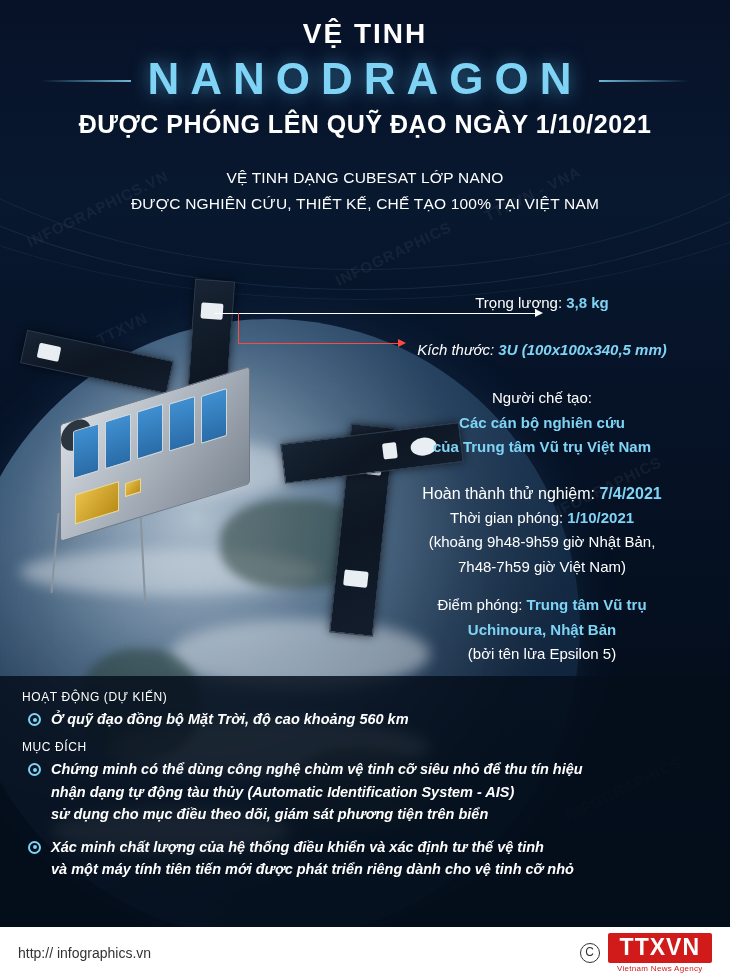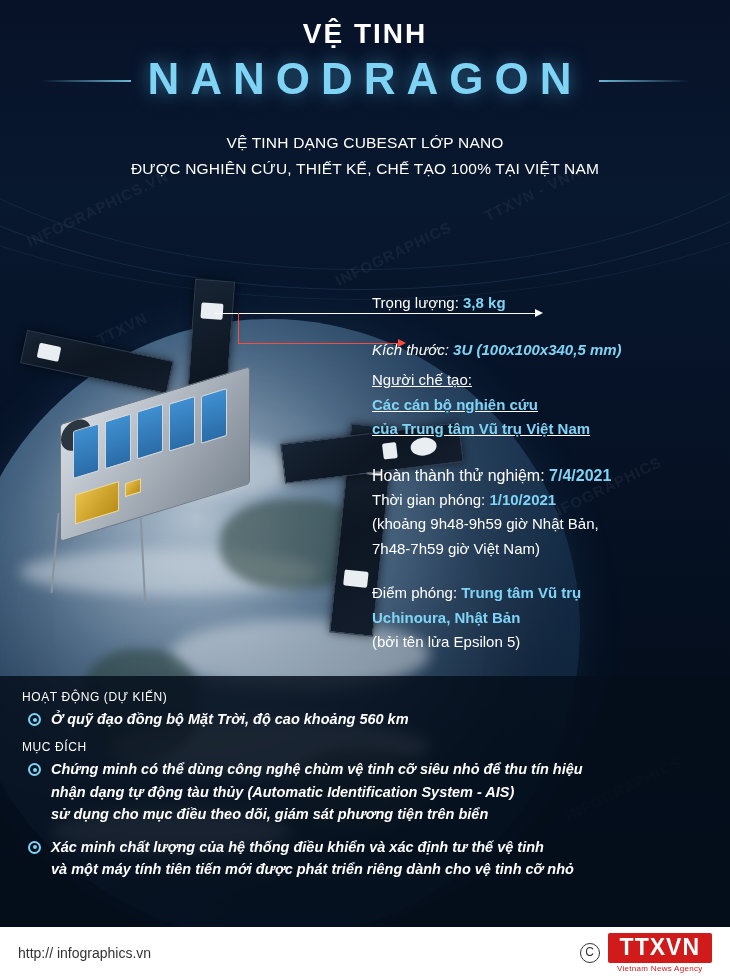--- a/index.html
+++ b/index.html
@@ -120,21 +120,21 @@
   .arrowhead {
     position: absolute; width: 0; height: 0;
     border-top: 4px solid transparent; border-bottom: 4px solid transparent;
   }
   .arrowhead.white { border-left: 8px solid #ffffff; }
   .arrowhead.red { border-left: 8px solid #ff4b3e; }
 
   
   .info {
     position: absolute; right: 18px; top: 292px; width: 340px;
-    text-align: left; color: #ffffff; z-index: 6;
+    text-align: center; color: #ffffff; z-index: 6;
   }
   .info .row { font-size: 15px; line-height: 1.5; margin-bottom: 2px; }
   .hl { color: #7fd4f5; font-weight: bold; }
   .wt { color: #ffffff; }
   .blk { margin-top: 12px; }
   .small { font-size: 14px; }
 
   
   .bottom {
     position: absolute; left: 0; right: 0; bottom: 52px; top: 676px;
@@ -205,20 +205,21 @@
     <div class="land" style="left:330px; top:430px; width:140px; height:80px;"></div>
   </div>
 
   <div class="header">
     <div class="h-sub1">VỆ TINH</div>
     <div class="h-title-wrap">
       <div class="tline"></div>
       <div class="h-title">NANODRAGON</div>
       <div class="tline right"></div>
     </div>
+    <div class="h-sub2">ĐƯỢC PHÓNG LÊN QUỸ ĐẠO NGÀY 1/10/2021</div>
     <div class="h-desc">
       <div>VỆ TINH DẠNG CUBESAT LỚP NANO</div>
       <div>ĐƯỢC NGHIÊN CỨU, THIẾT KẾ, CHẾ TẠO 100% TẠI VIỆT NAM</div>
     </div>
   </div>
 
   <div class="sat">
 
     <div class="panel" style="left:178px; top:15px; width:40px; height:205px; transform: rotate(4deg);">
       <div class="cell" style="left:7px; top:22px; width:22px; height:16px;"></div>
@@ -263,38 +264,38 @@
   <div class="info">
     <div class="row">
       <span class="wt">Trọng lượng:</span>
       <span class="hl">3,8 kg</span>
     </div>
     <div class="row" style="margin-top:24px;font-style:italic;">
       <span class="wt">Kích thước:</span>
       <span class="hl">3U (100x100x340,5 mm)</span>
     </div>
 
-    <div class="blk" style="margin-top:8px;text-decoration:underline;">
+    <div class="blk" style="margin-top:26px;">
       <div class="row">Người chế tạo:</div>
       <div class="row hl">Các cán bộ nghiên cứu</div>
       <div class="row hl">của Trung tâm Vũ trụ Việt Nam</div>
     </div>
 
     <div class="blk" style="margin-top:26px;">
       <span class="wt">Hoàn thành thử nghiệm:</span>
       <span class="hl">7/4/2021</span>
     </div>
     <div class="row" style="margin-top:4px;">
       <span class="wt">Thời gian phóng:</span>
       <span class="hl">1/10/2021</span>
     </div>
     <div class="row small">(khoảng 9h48-9h59 giờ Nhật Bản,</div>
     <div class="row small">7h48-7h59 giờ Việt Nam)</div>
 
-    <div class="blk" style="margin-top:22px;">
+    <div class="blk" style="margin-top:16px;">
       <div class="row">
         <span class="wt">Điểm phóng:</span>
         <span class="hl">Trung tâm Vũ trụ</span>
       </div>
       <div class="row hl">Uchinoura, Nhật Bản</div>
       <div class="row small">(bởi tên lửa Epsilon 5)</div>
     </div>
   </div>
 
   <div class="bottom">

